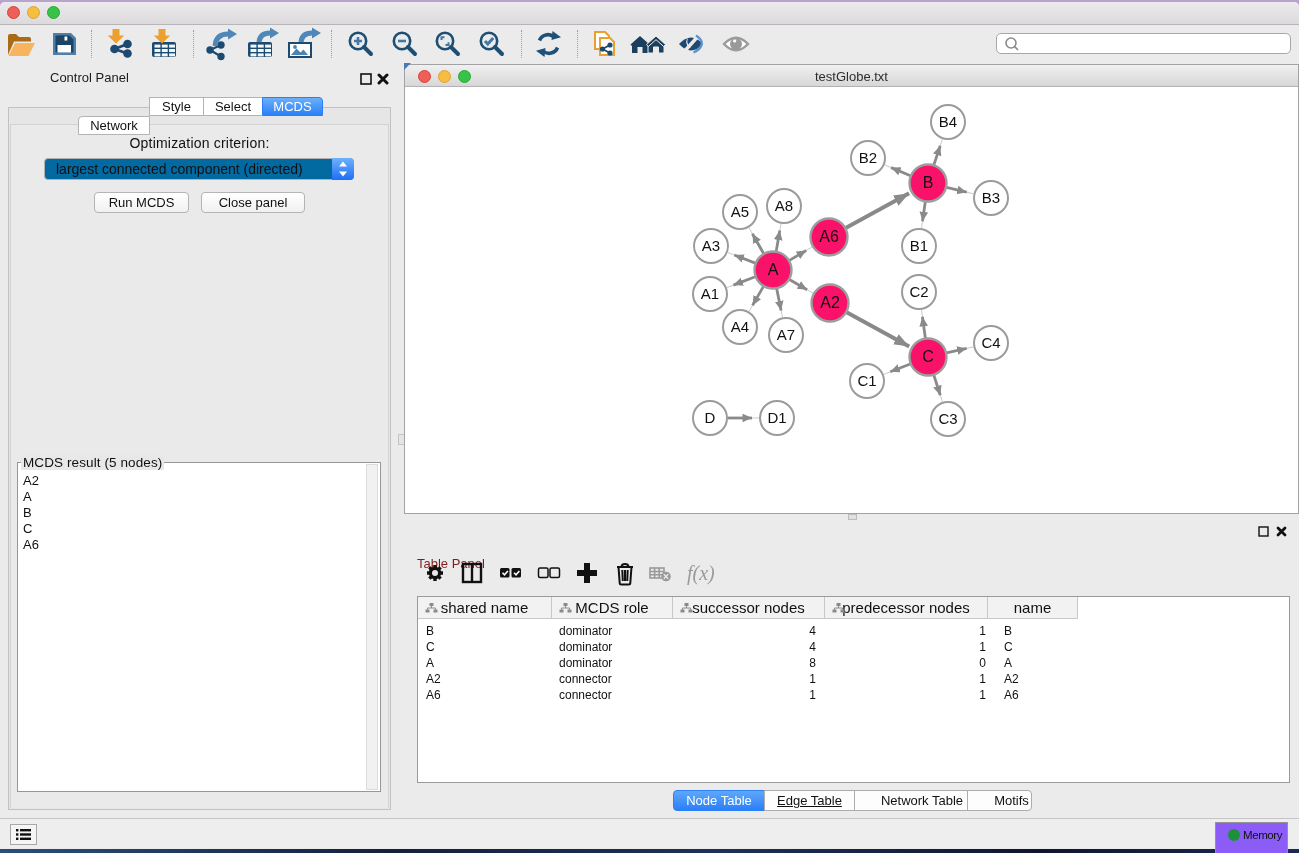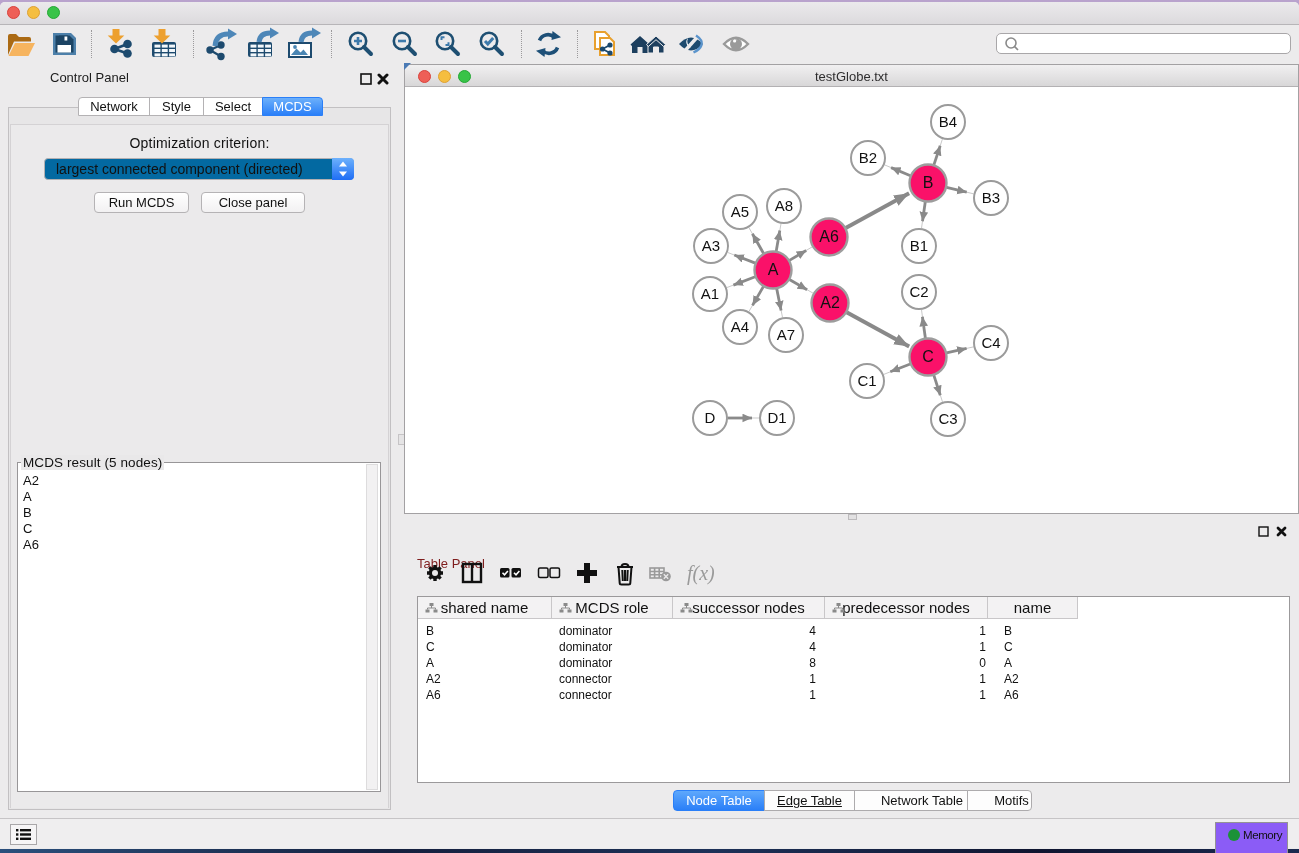--- a/index.html
+++ b/index.html
@@ -259,21 +259,21 @@
 <svg style="position:absolute;left:360px;top:73px;" width="35" height="13">
   <rect x="1" y="1" width="10" height="10" fill="none" stroke="#111" stroke-width="1.6"></rect>
   <path d="M19,2 l8,8 M27,2 l-8,8" stroke="#111" stroke-width="3" stroke-linecap="round"></path>
 </svg>
 <svg style="position:absolute;left:1258px;top:526px;" width="31" height="13">
   <rect x="1" y="1" width="9" height="9" fill="none" stroke="#111" stroke-width="1.4"></rect>
   <path d="M20,2 l7,7 M27,2 l-7,7" stroke="#111" stroke-width="2.8" stroke-linecap="round"></path>
 </svg>
 <div id="cp-box"></div>
 <div id="cp-inner"></div>
-<div class="tab" style="left:78px; width:72px; border-radius:4px 0 0 0;">Network</div>
+<div class="tab" style="left:78px; width:72px; border-radius:4px 0 0 0;margin-top:19px;">Network</div>
 <div class="tab" style="left:149px; width:55px;">Style</div>
 <div class="tab" style="left:203px; width:60px;">Select</div>
 <div class="tab sel" style="left:262px; width:61px; border-radius:0 4px 0 0;">MCDS</div>
 
 <div id="opt-label">Optimization criterion:</div>
 <div id="dropdown">
   <div class="txt">largest connected component (directed)</div>
   <div class="cap">
     <svg width="22" height="22">
       <path d="M11,3.5 l4,5 h-8 z" fill="#fff"></path>

